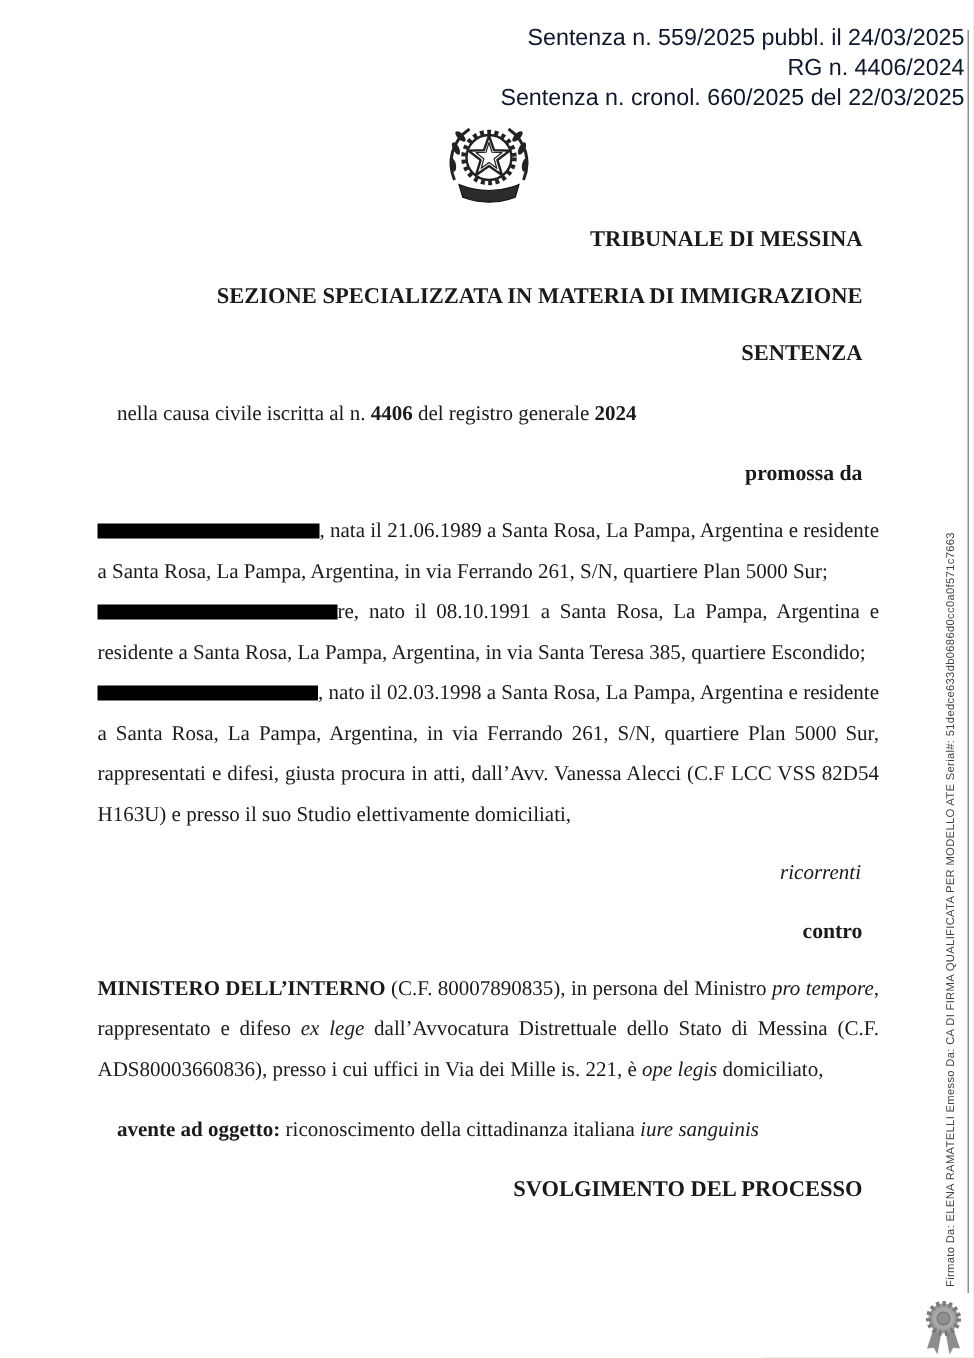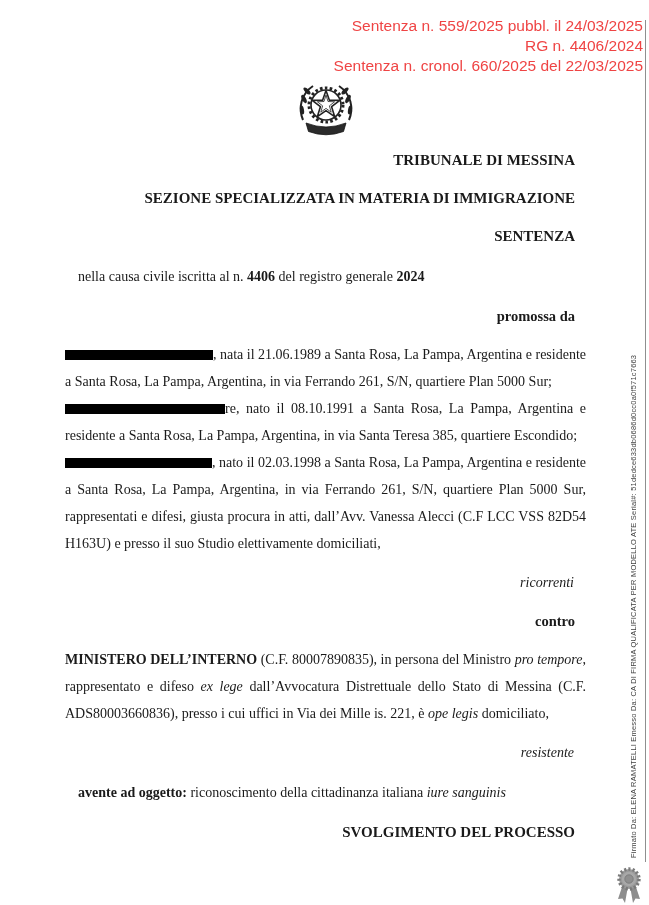--- a/index.html
+++ b/index.html
@@ -65,21 +65,21 @@
     color:#3f3f3f;
     white-space:nowrap;
   }
   .seal{position:absolute;left:613px;top:866px;width:32px;height:39px;}
 </style>
 </head>
 <body>
 
 <div class="page">
 
-  <div class="annotations" style="color: #ef4444;">
+  <div class="annotations" style="color: #0f172a;">
     <div>Sentenza n. 559/2025 pubbl. il 24/03/2025</div>
     <div>RG n. 4406/2024</div>
     <div>Sentenza n. cronol. 660/2025 del 22/03/2025</div>
   </div>
 
   <div class="content">
 
     <svg class="emblem" viewBox="0 0 62 56" xmlns="http://www.w3.org/2000/svg">
 
       <circle cx="31" cy="25" r="17" fill="none" stroke="#222" stroke-width="3" stroke-dasharray="2.6 2.3"></circle>
@@ -115,21 +115,20 @@
     <p class="body"><span class="redaction r2"></span><span>re</span><span>, nato il 08.10.1991 a Santa Rosa, La Pampa, Argentina e residente a Santa Rosa, La Pampa, Argentina, in via Santa Teresa 385, quartiere Escondido;</span></p>
 
     <p class="body"><span class="redaction r3"></span><span>, nato il 02.03.1998 a Santa Rosa, La Pampa, Argentina e residente a Santa Rosa, La Pampa, Argentina, in via Ferrando 261, S/N, quartiere Plan 5000 Sur, rappresentati e difesi, giusta procura in atti, dall’Avv. Vanessa Alecci (C.F LCC VSS 82D54 H163U) e presso il suo Studio elettivamente domiciliati,</span></p>
 
     <p class="role">ricorrenti</p>
 
     <div class="h-center small">contro</div>
 
     <p class="body"><b>MINISTERO DELL’INTERNO</b><span> (C.F. 80007890835), in persona del Ministro </span><i>pro tempore</i><span>, rappresentato e difeso </span><i>ex lege</i><span> dall’Avvocatura Distrettuale dello Stato di Messina (C.F. ADS80003660836), presso i cui uffici in Via dei Mille is. 221, è </span><i>ope legis</i><span> domiciliato,</span></p>
 
-    <p class="role">resistente</p>
 
     <p class="line"><b>avente ad oggetto:</b><span> riconoscimento della cittadinanza italiana </span><i>iure sanguinis</i></p>
 
     <div class="h-center">SVOLGIMENTO DEL PROCESSO</div>
 
   </div>
 
   <div class="right-rule"></div>
 
   <div class="sig-strip">Firmato Da: ELENA RAMATELLI Emesso Da: CA DI FIRMA QUALIFICATA PER MODELLO ATE Serial#: 51dedce633db0686d0cc0a0f571c7663</div>

